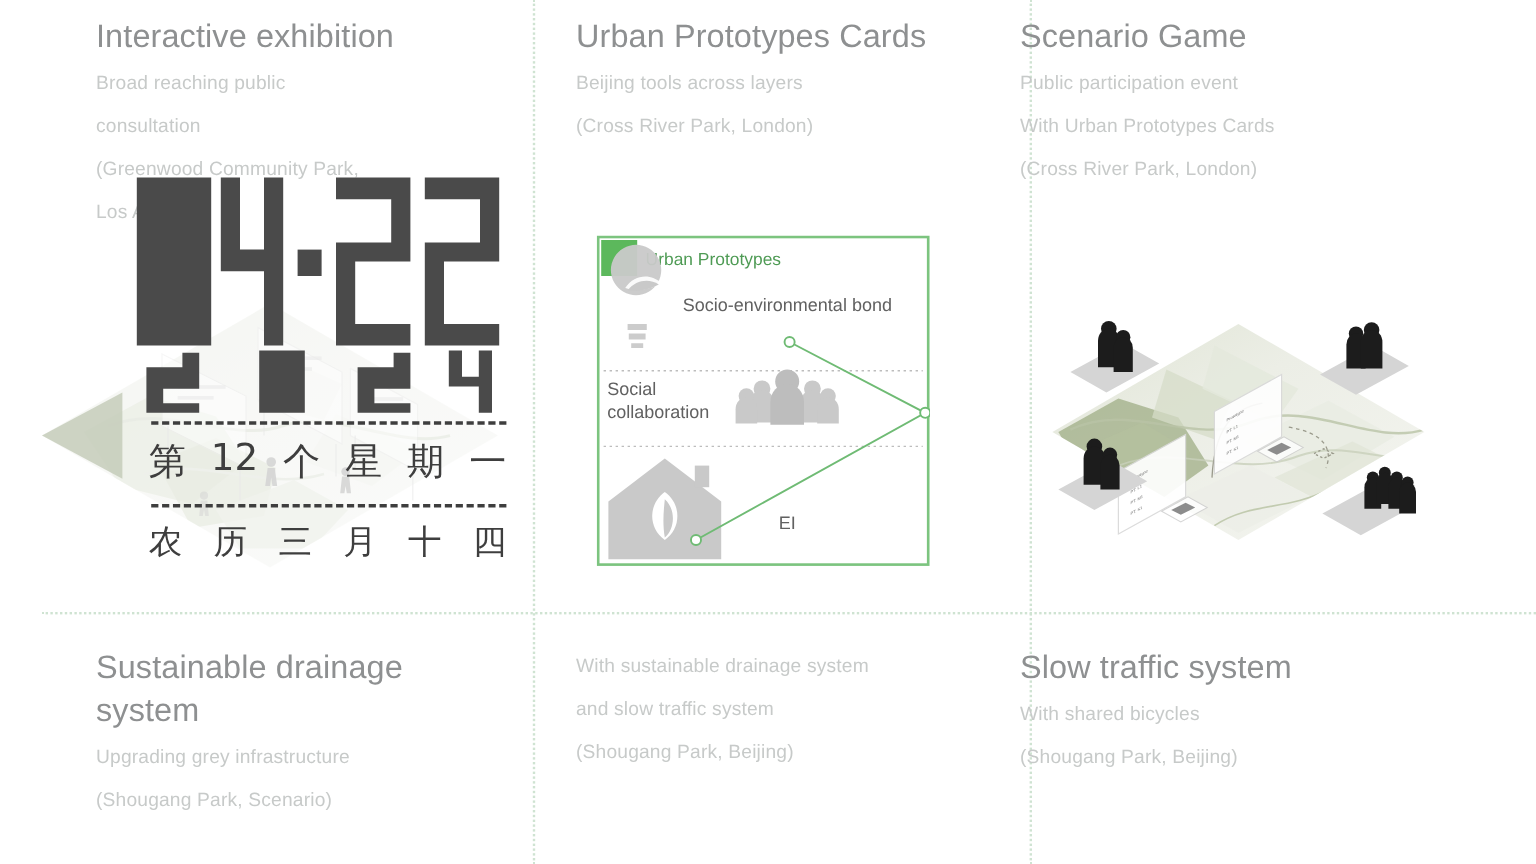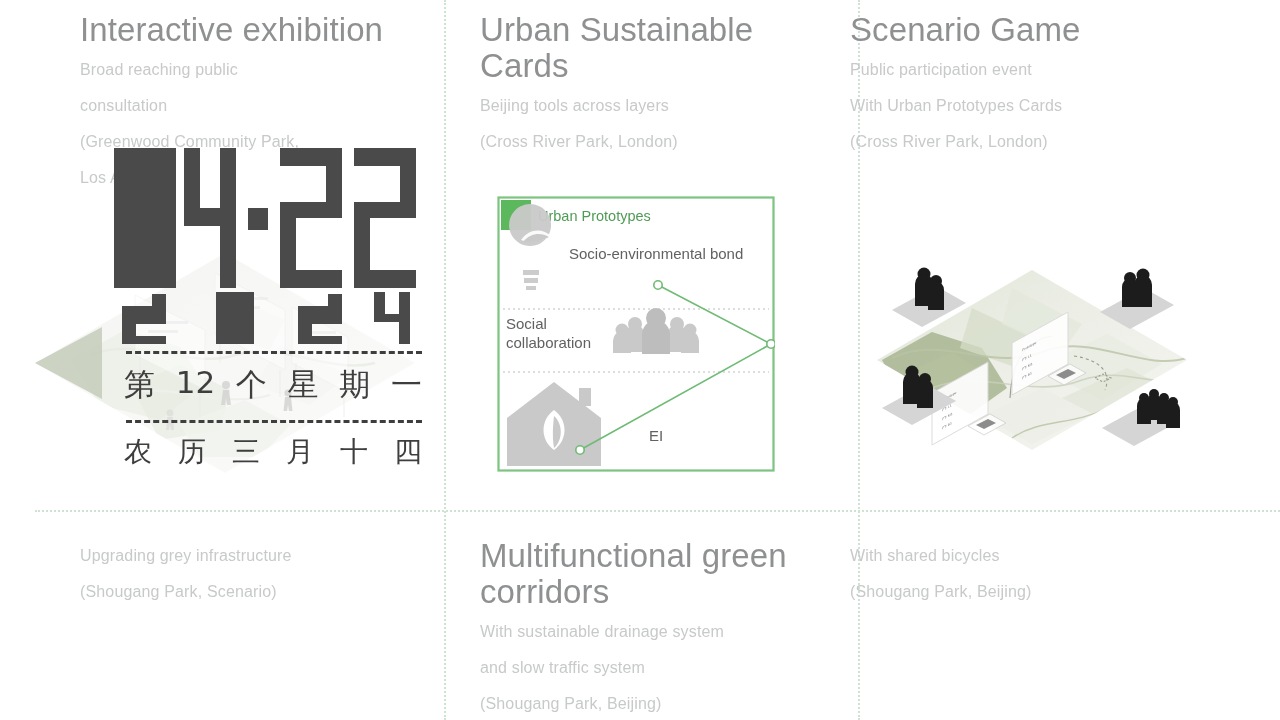--- a/index.html
+++ b/index.html
@@ -47,21 +47,21 @@
     position: absolute;
     box-sizing: border-box;
   }
   .cell.r1 { top: 0px;   height: 510px; padding-top: 12px; }
   .cell.r2 { top: 524px; height: 196px; padding-top: 14px; }
   .cell.c1 { left: 0px;   width: 444px; padding-left: 80px;  padding-right: 24px; }
   .cell.c2 { left: 444px; width: 414px; padding-left: 36px;  padding-right: 20px; }
   .cell.c3 { left: 820px; width: 422px; padding-left: 30px;  padding-right: 4px; }
 
   .cell-title {
-    font-size: 33px;
+    font-size: 27px;
     font-weight: 400;
     color: #8e9091;
     line-height: 36px;
     letter-spacing: 0.1px;
     margin: 0 0 4px 0;
     white-space: pre-line;
   }
   .cell-sub {
     font-size: 16px;
     font-weight: 400;
@@ -267,21 +267,21 @@
       <span>农</span>
       <span>历</span>
       <span>三</span>
       <span>月</span>
       <span>十</span>
       <span>四</span>
     </div>
   </div>
 
   <div class="cell r1 c2">
-    <h2 class="cell-title">Urban Sustainable Cards</h2>
+    <h2 class="cell-title">Urban Prototypes Cards</h2>
     <p class="cell-sub">Beijing tools across layers
 (Cross River Park, London)</p>
   </div>
 
   <svg class="proto-card" viewBox="0 0 278 276">
 
     <rect x="1.5" y="1.5" width="275" height="273" fill="#ffffff" stroke="#7cc47f" stroke-width="2.2"></rect>
 
     <rect x="4" y="4" width="30" height="30" fill="#5cb85c"></rect>
 
@@ -432,30 +432,31 @@
           <path d="M285,154 a7,8 0 0 1 14,0 v18 h-14 z"></path>
         <circle cx="302" cy="150" r="5"></circle>
           <path d="M295,158 a7,8 0 0 1 14,0 v18 h-14 z"></path>
         <circle cx="311" cy="154" r="5"></circle>
           <path d="M304,162 a7,8 0 0 1 14,0 v18 h-14 z"></path>
       </g>
     </g>
   </svg>
 
   <div class="cell r2 c1">
+    <h2 class="cell-title">Sustainable drainage
+system</h2>
     <p class="cell-sub">Upgrading grey infrastructure
 (Shougang Park, Scenario)</p>
   </div>
 
   <div class="cell r2 c2">
-    <h2 class="cell-title">Multifunctional green
-corridors</h2>
     <p class="cell-sub">With sustainable drainage system
 and slow traffic system
 (Shougang Park, Beijing)</p>
   </div>
 
   <div class="cell r2 c3">
+    <h2 class="cell-title">Slow traffic system</h2>
     <p class="cell-sub">With shared bicycles
 (Shougang Park, Beijing)</p>
   </div>
 
 </div>
 
 </body></html>

